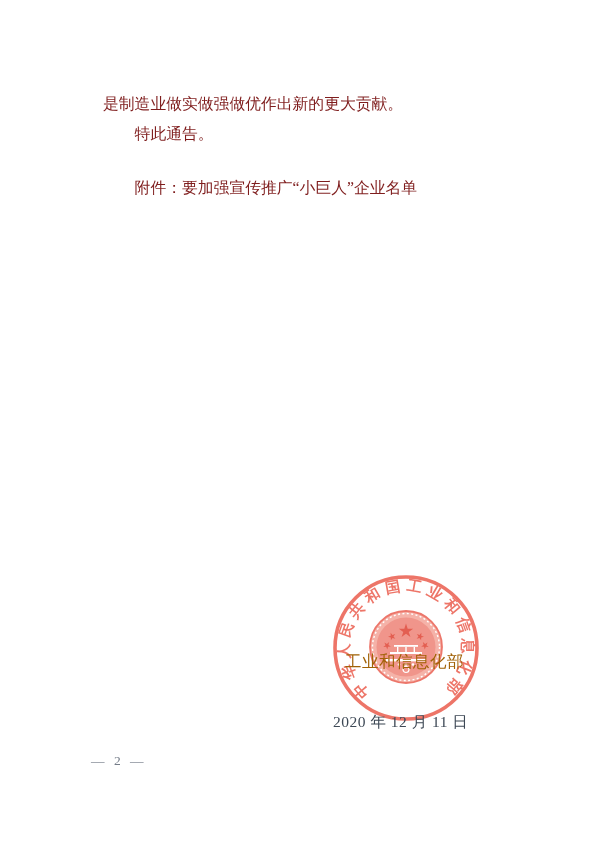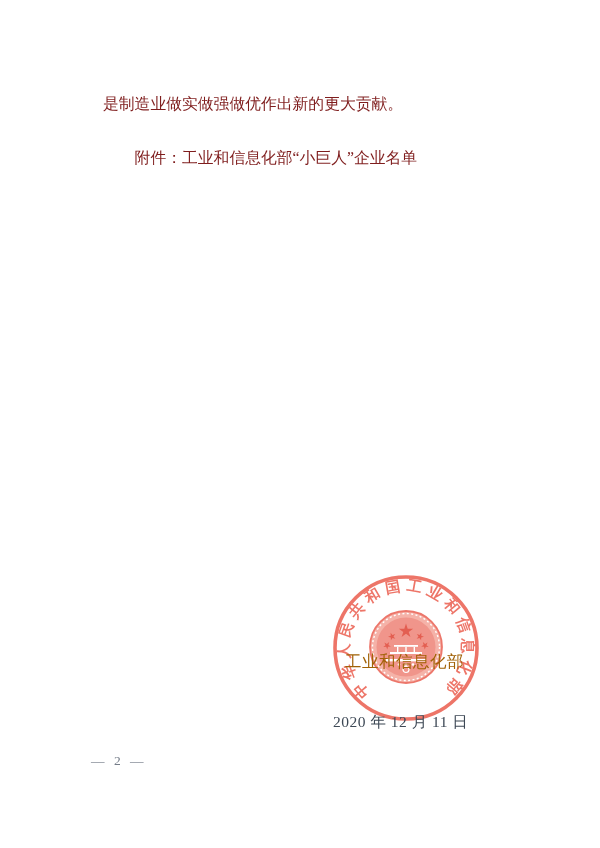--- a/index.html
+++ b/index.html
@@ -29,21 +29,22 @@
     color:#747c88;font-size:13.5px;letter-spacing:3px;
   }
 </style>
 </head>
 <body>
 
 <div class="page">
 
   <main class="body-text">
     <p class="para">是制造业做实做强做优作出新的更大贡献。</p>
-    <p class="para indent attachment">附件：工业和信息化部“小巨人”企业名单</p>
+    <p class="para indent">特此通告。</p>
+    <p class="para indent attachment">附件：要加强宣传推广“小巨人”企业名单</p>
   </main>
 
   <div class="seal">
     <svg width="150" height="150" viewBox="0 0 150 150">
       <defs>
         <path id="star" d="M0,-1 L0.2245,-0.309 L0.951,-0.309 L0.363,0.118 L0.588,0.809 L0,0.382 L-0.588,0.809 L-0.363,0.118 L-0.951,-0.309 L-0.2245,-0.309 Z"></path>
         <path id="sealArc" d="M 40.7,120.5 A 57,57 0 1 1 109.3,120.5" fill="none"></path>
       </defs>
 
       <circle cx="75" cy="75" r="71" fill="none" stroke="#ed6e60" stroke-width="3.6"></circle>

